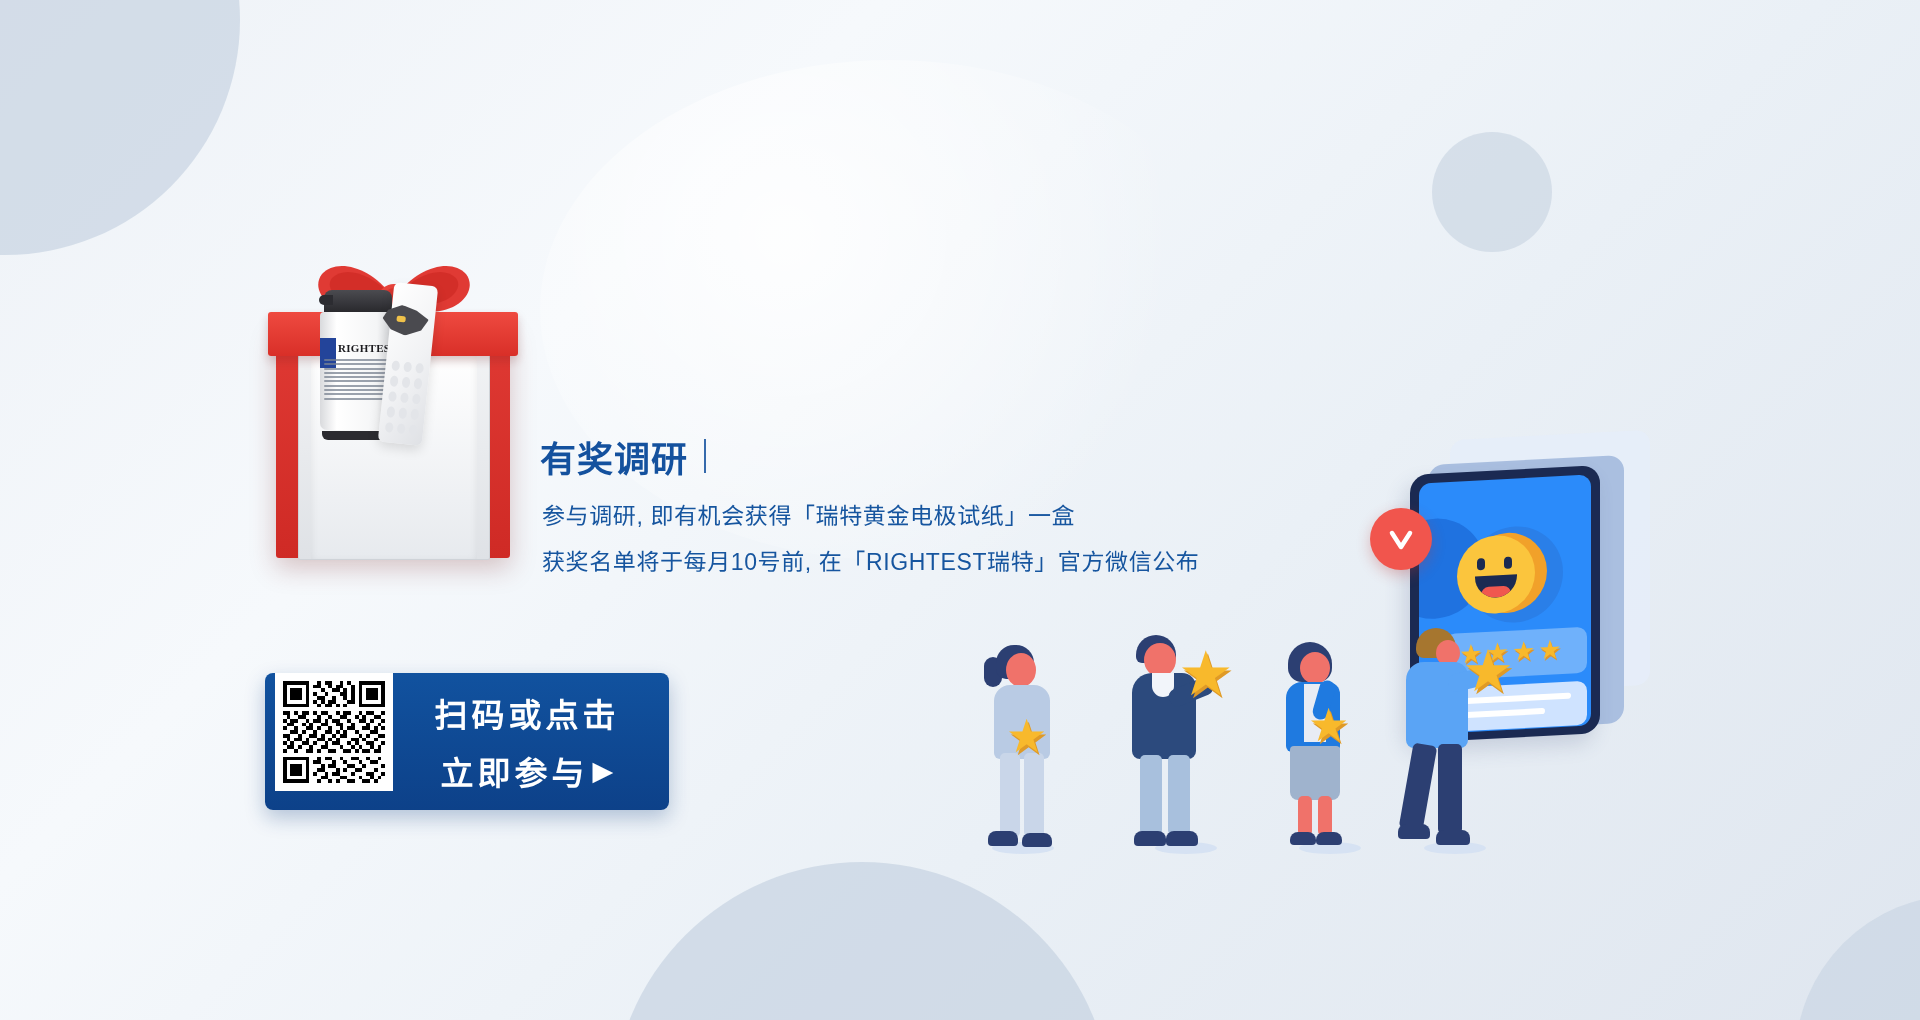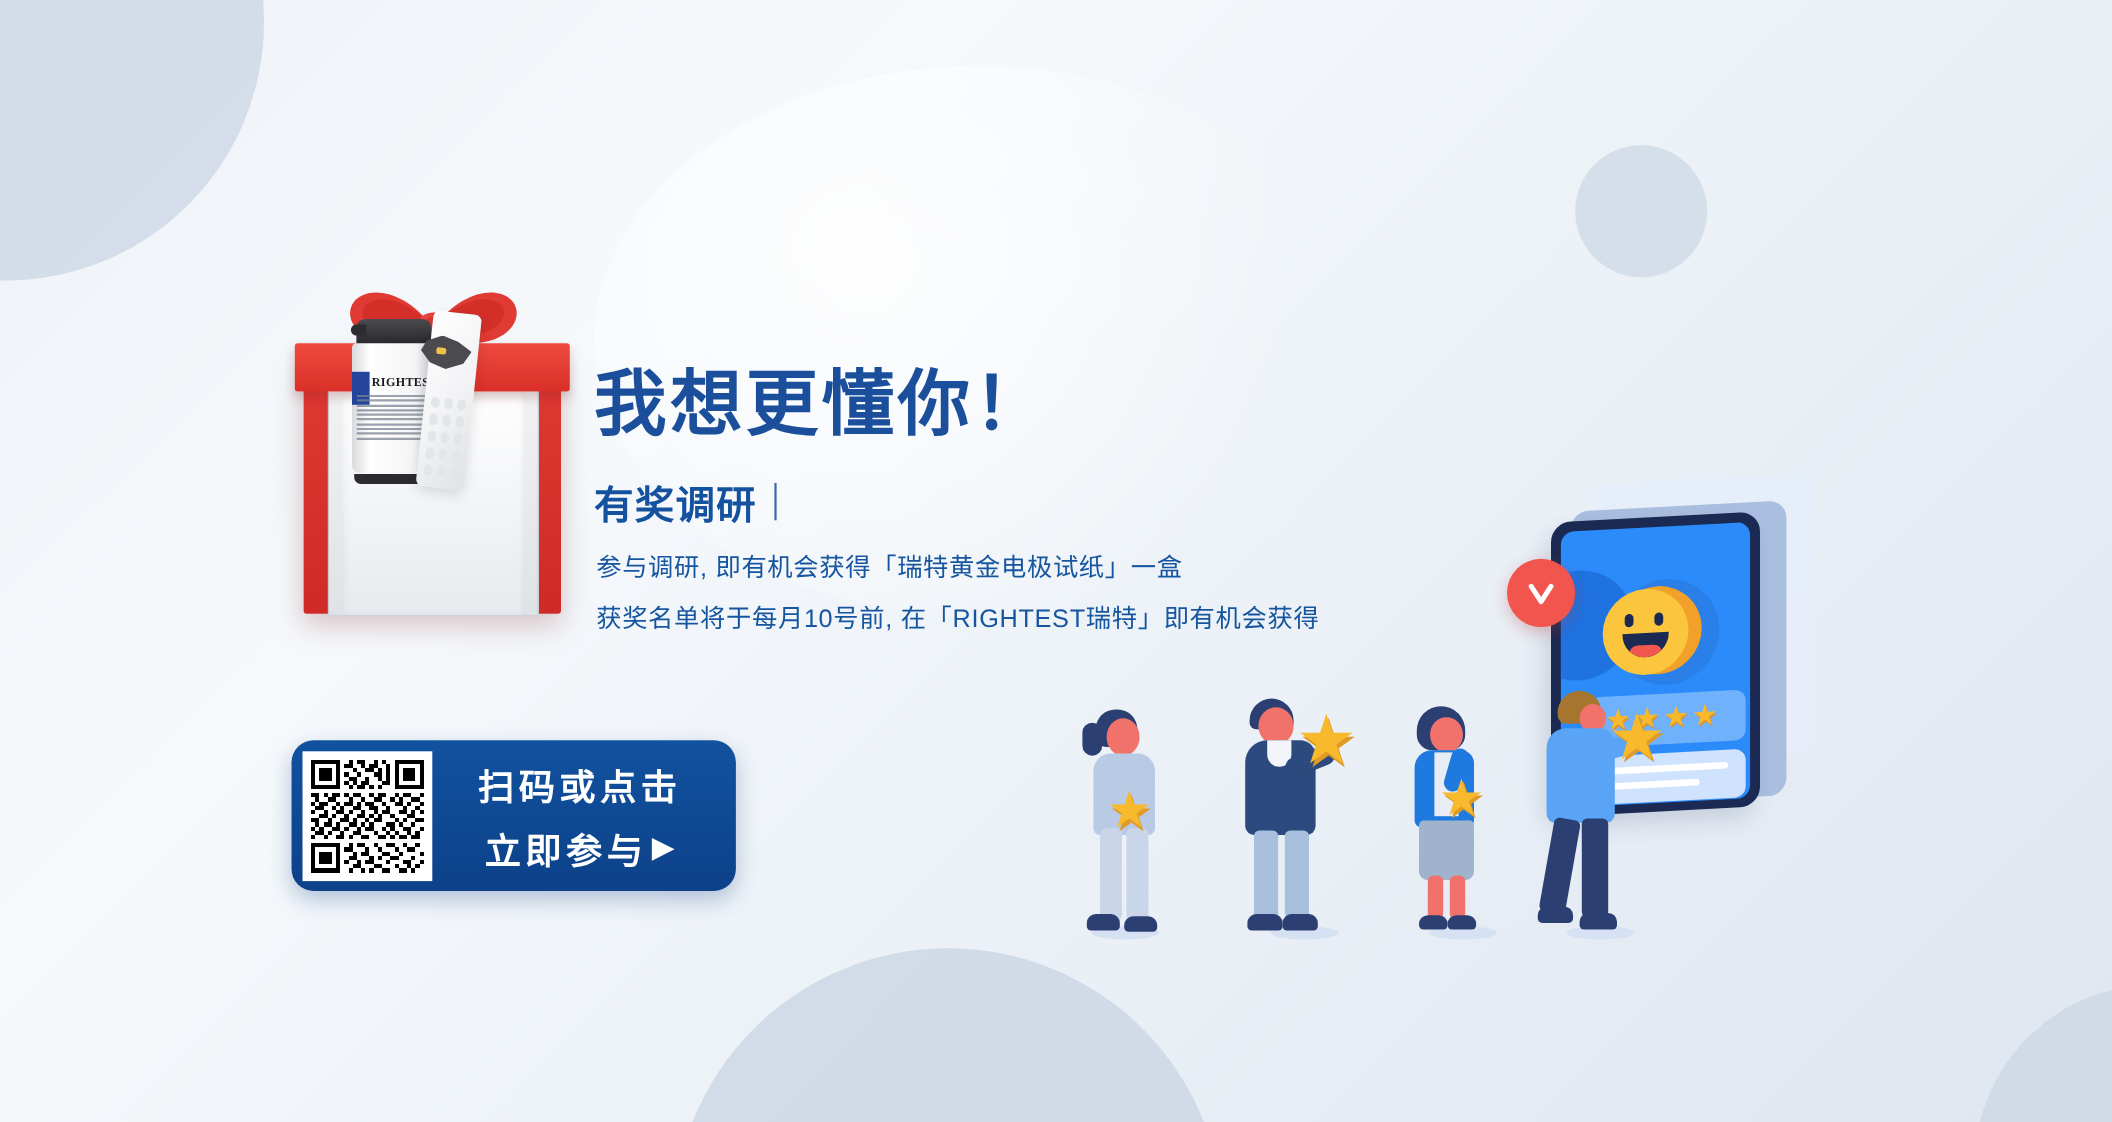--- a/index.html
+++ b/index.html
@@ -148,22 +148,22 @@
     color: #16559f; white-space: nowrap;
   }
   .bodyline.l1 { top: 497px; }
   .bodyline.l2 { top: 543px; }
 
   
   .cta {
     position: absolute; left: 265px; top: 673px;
     width: 404px; height: 137px;
     background: linear-gradient(180deg,#11529f 0%, #0d4189 100%);
-    border-radius: 20px;
-    display: flex; align-items: center;
+    border-radius: 8px;
+    display: flex; 
     box-shadow: 0 8px 20px rgba(13,60,125,.28);
     cursor: pointer;
   }
   .cta .qr {
     width: 118px; height: 118px; margin-left: 10px;
     background: #ffffff; padding: 4px; box-sizing: border-box;
     display: block;
   }
   .cta .cta-text {
     flex: 1; display:flex; flex-direction: column; justify-content:center;
@@ -386,29 +386,28 @@
         <path d="M82 46 C104 16, 138 8, 152 24 C164 40, 146 62, 116 62 C100 62, 88 56, 82 46 Z" fill="#e03a34"></path>
         <path d="M82 46 C104 22, 130 16, 142 28 C150 38, 136 54, 114 54 C100 54, 88 52, 82 46 Z" fill="#c8241f" opacity=".55"></path>
         <path d="M62 52 L50 80 L70 76 L78 52 Z" fill="#d4302a"></path>
         <path d="M98 52 L110 80 L90 76 L82 52 Z" fill="#d4302a"></path>
         <ellipse cx="80" cy="47" rx="15" ry="13" fill="#e8443c"></ellipse>
         <ellipse cx="80" cy="47" rx="10" ry="9" fill="#c9251f" opacity=".45"></ellipse>
       </svg>
     </div>
   </div>
 
-  <div class="headline">我想更懂你！</div>
 
   <div class="subhead">
     <span>有奖调研</span>
     <span class="divider"></span>
   </div>
 
   <div class="bodyline l1">参与调研, 即有机会获得「瑞特黄金电极试纸」一盒</div>
-  <div class="bodyline l2">获奖名单将于每月10号前, 在「RIGHTEST瑞特」即有机会获得</div>
+  <div class="bodyline l2">获奖名单将于每月10号前, 在「RIGHTEST瑞特」官方微信公布</div>
 
   <div class="cta">
     <svg class="qr" viewBox="0 0 29 29" shape-rendering="crispEdges">
       <rect width="29" height="29" fill="#fff"></rect>
       <g fill="#000">
         <rect x="1" y="1" width="7" height="7"></rect>
           <rect x="2" y="2" width="5" height="5" fill="#fff"></rect>
           <rect x="3" y="3" width="3" height="3"></rect>
         <rect x="21" y="1" width="7" height="7"></rect>
           <rect x="22" y="2" width="5" height="5" fill="#fff"></rect>

